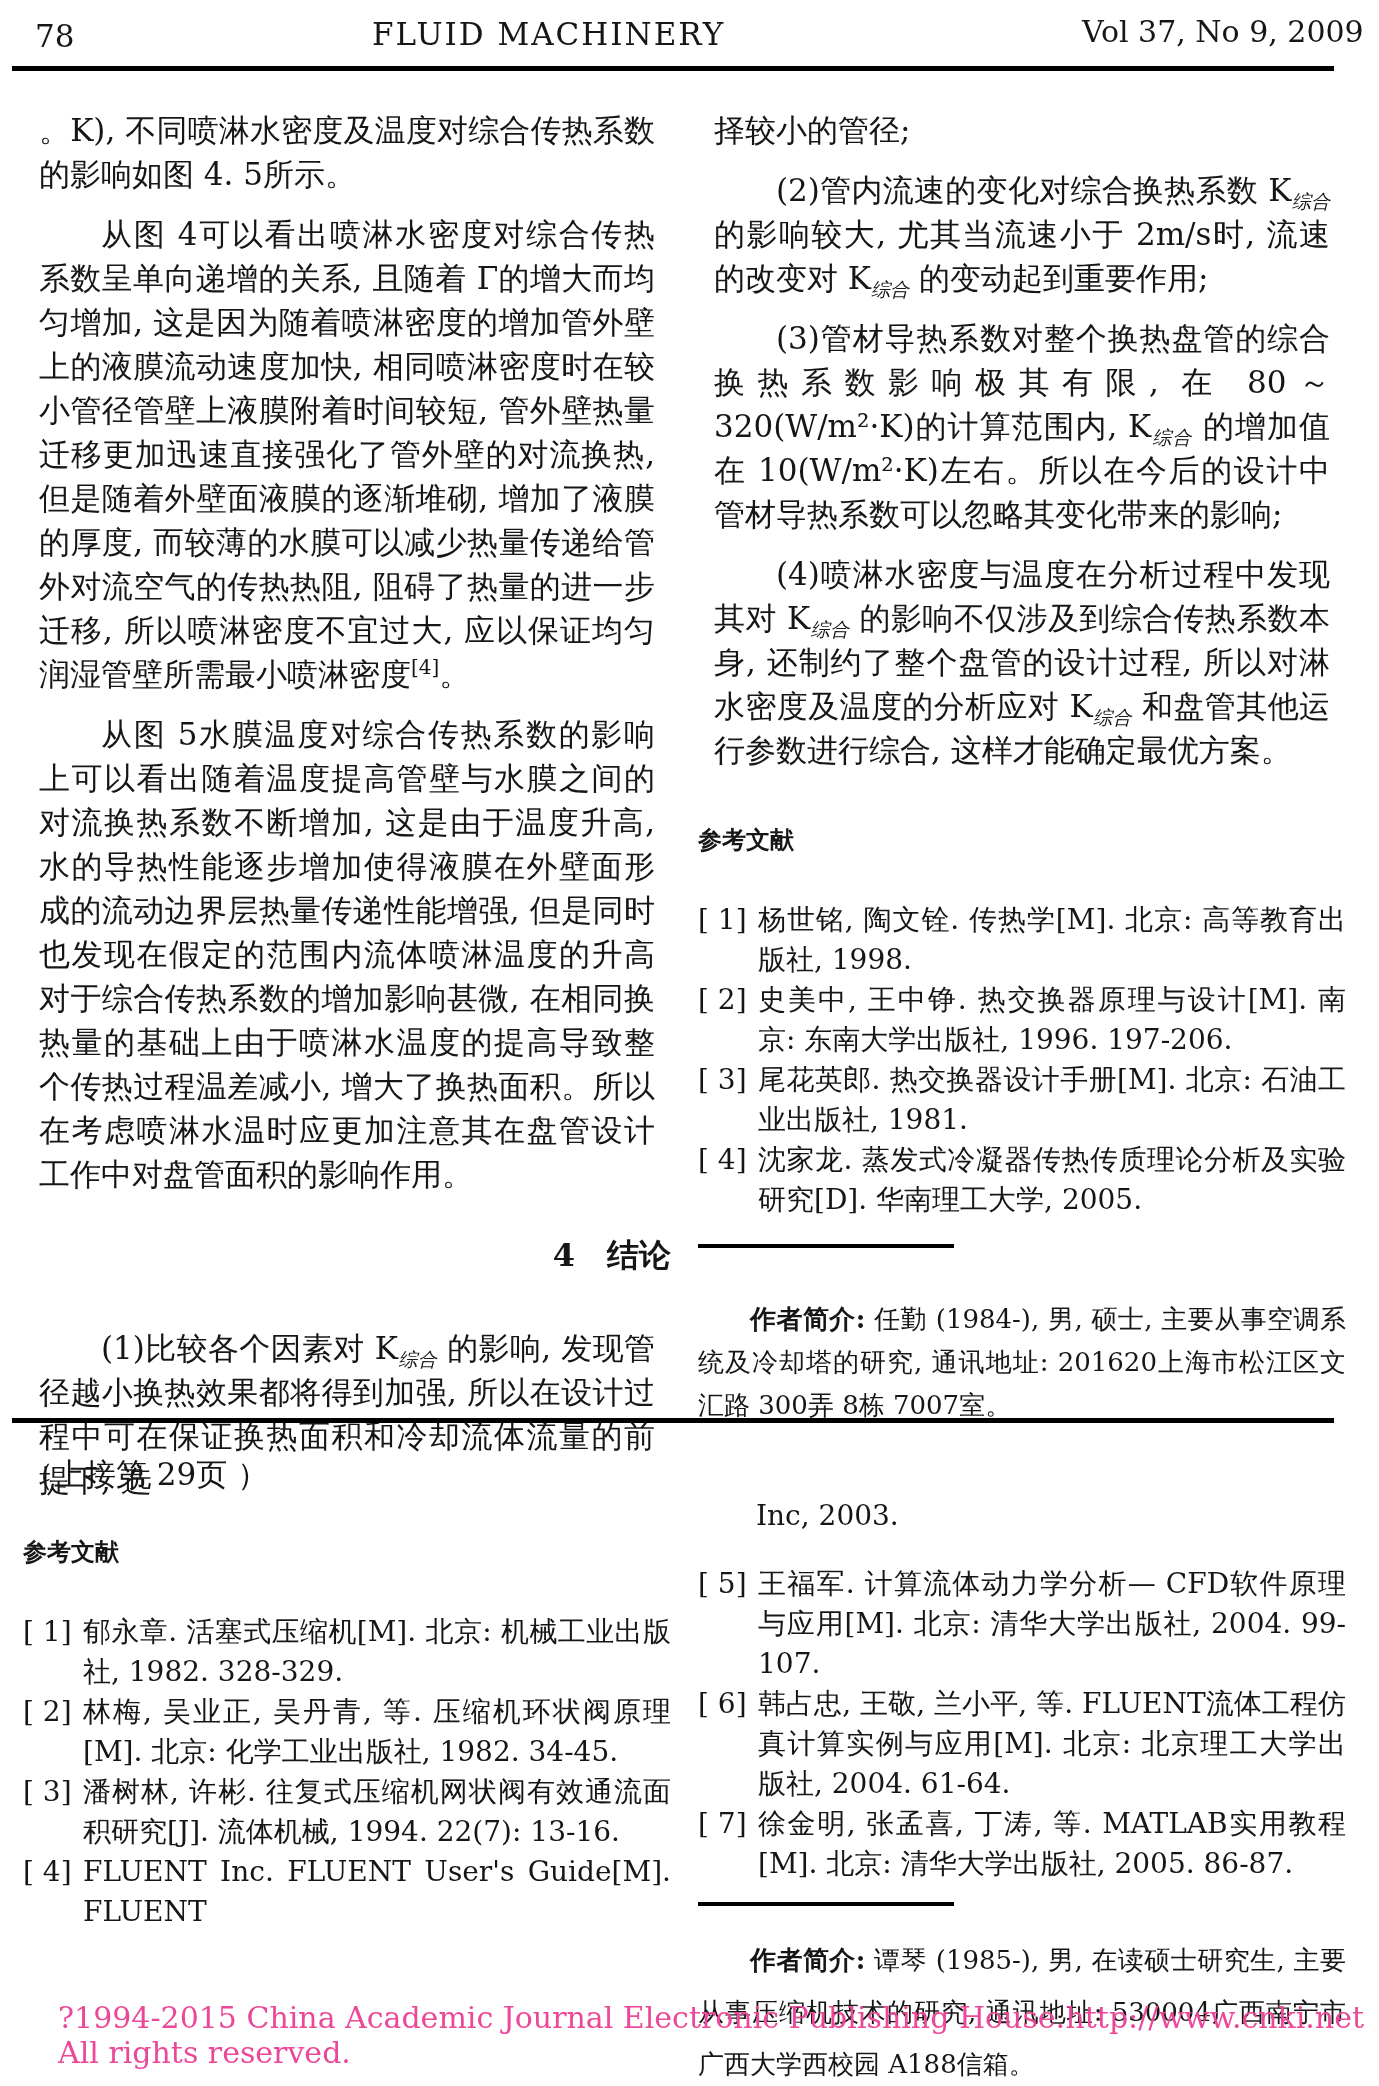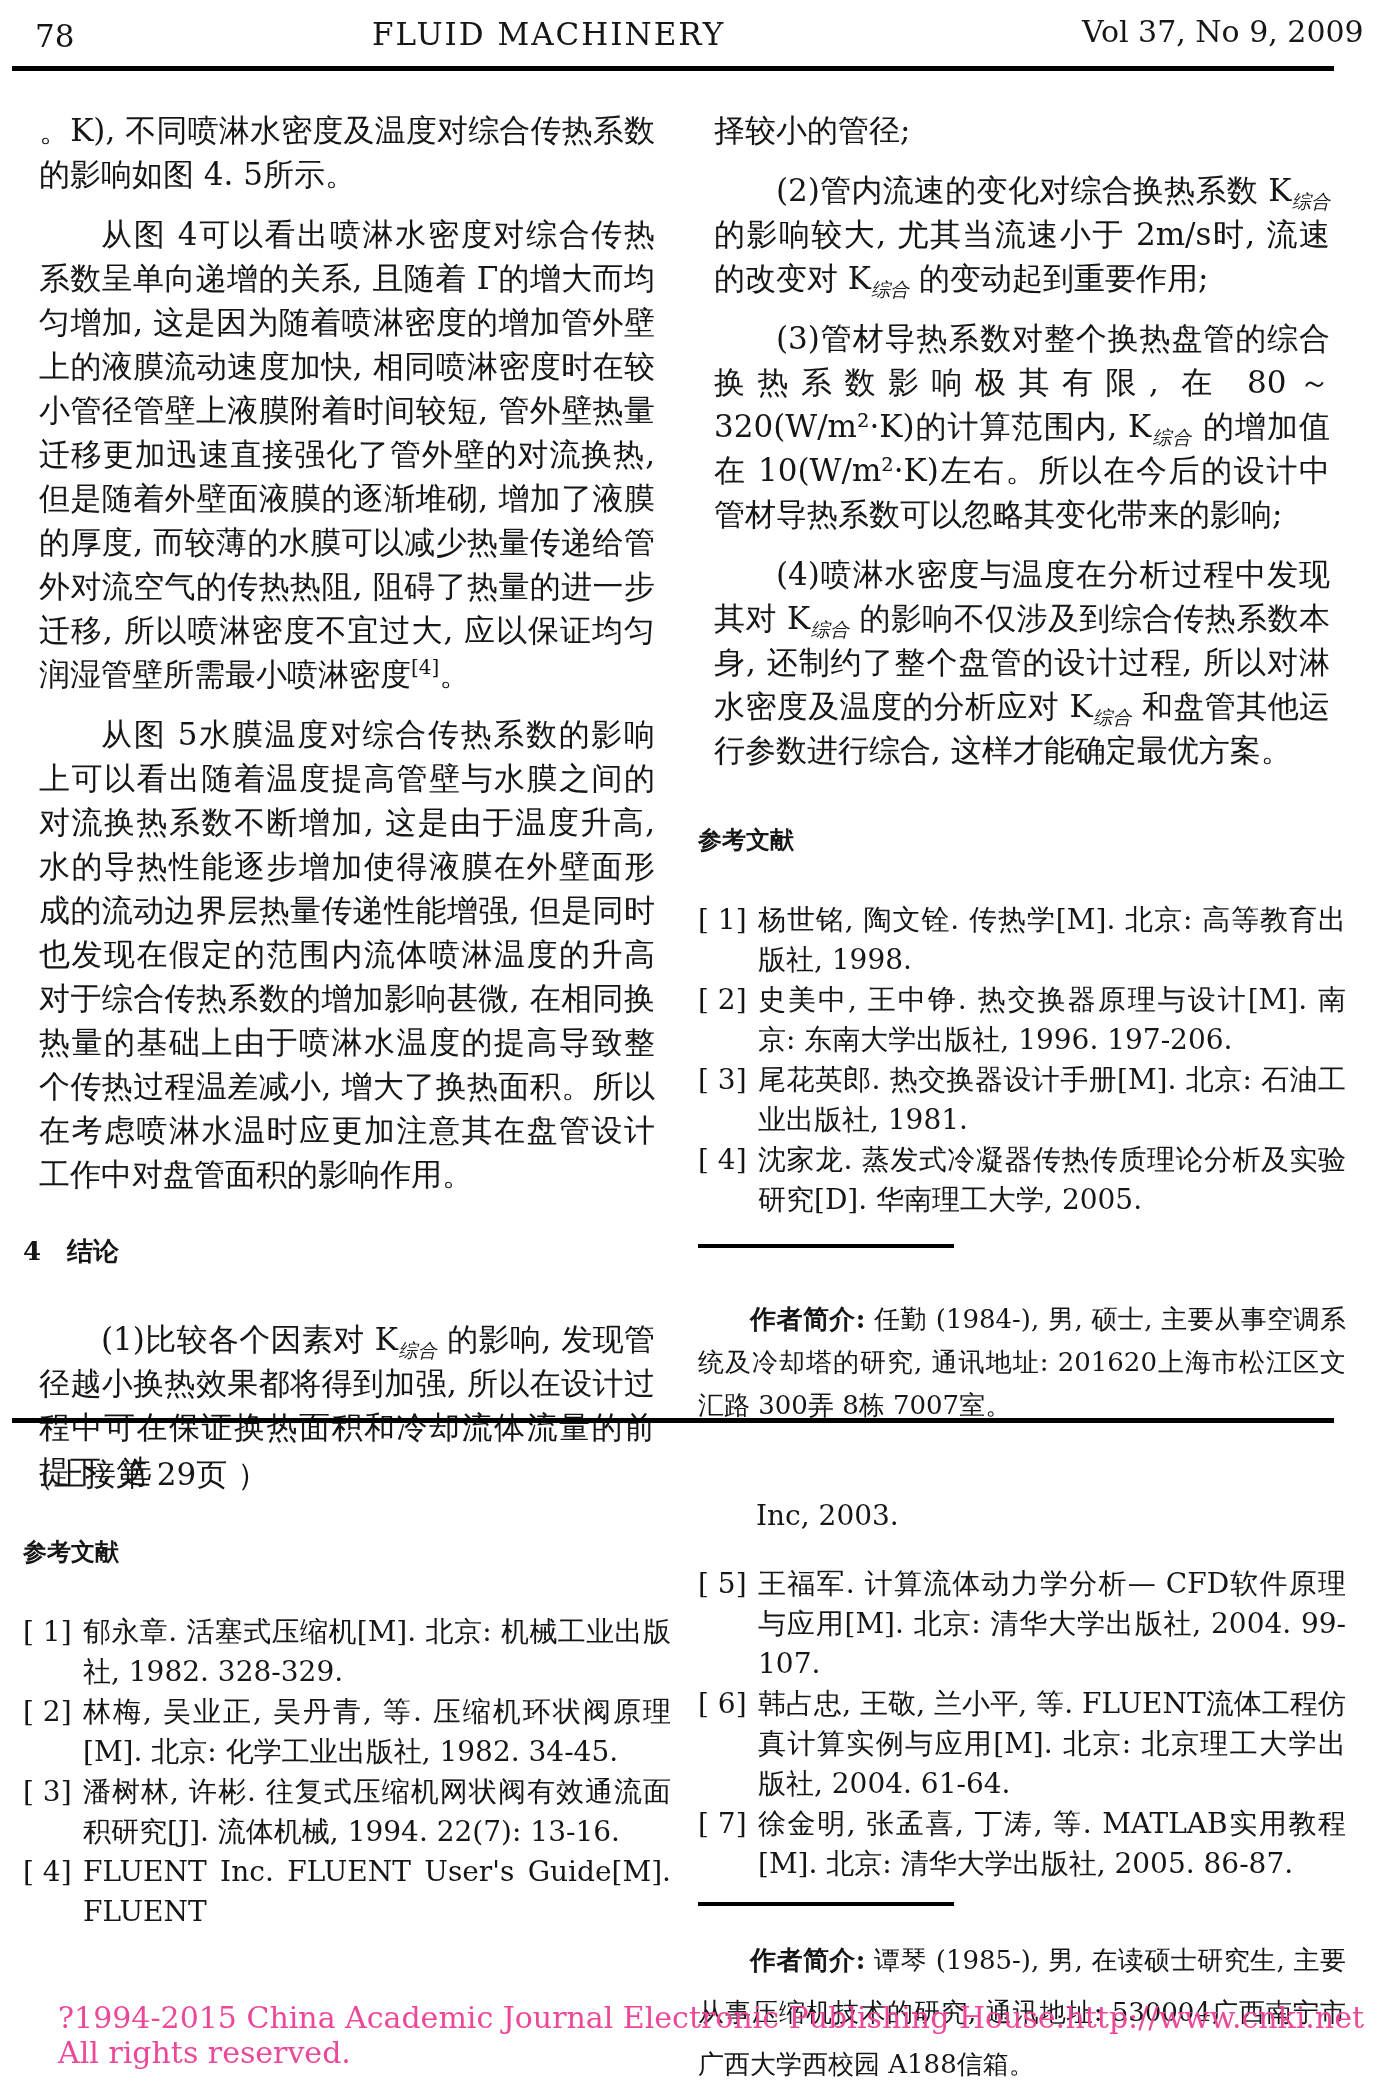--- a/index.html
+++ b/index.html
@@ -30,22 +30,23 @@
 
   .body-p {
     font-size: 31px; line-height: 44px;
     text-align: justify; margin: 16px;
   }
   .indent { text-indent: 62px; }
   .body-p sup { font-size: 20px; line-height: 0; }
   .body-p sub, .ksub { font-size: 19px; line-height: 0; font-style: italic; }
 
   .sec-heading {
-    font-size: 26px; font-weight: bold;
+    font-size: 32px; font-weight: bold;
     margin: 38px 0 48px 0;
+    text-align: right;
   }
   .ref-heading {
     font-size: 24px; font-weight: bold;
     margin: 52px 0 0 0;
   }
   .ref-list { margin-top: 44px; }
   .ref-item { display: flex; font-size: 28px; line-height: 40px; margin: 0; }
   .ref-num { flex: none; width: 60px; }
   .ref-text { flex: 1; text-align: justify; }
   .continuation-line { font-size: 28px; line-height: 40px; padding-left: 58px; margin-top: 44px; }

